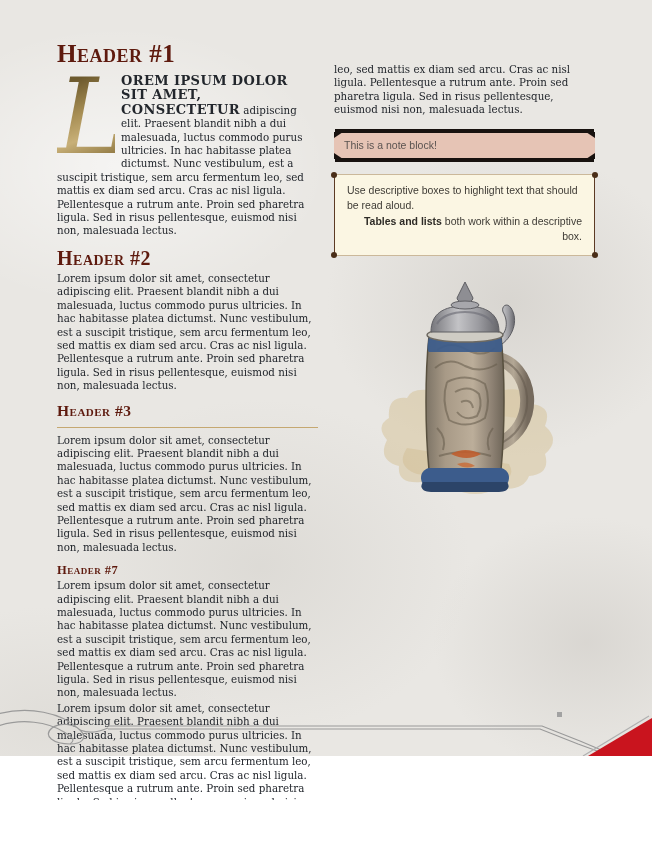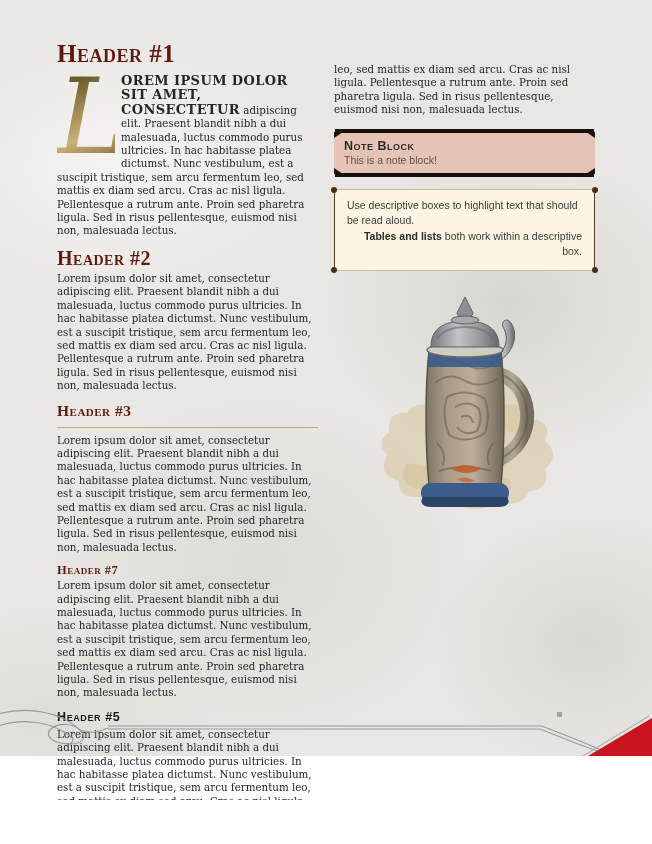--- a/index.html
+++ b/index.html
@@ -175,32 +175,30 @@
 
       <h2 class="hb" style="clear:both;">Header #2</h2>
       <p class="body-text">Lorem ipsum dolor sit amet, consectetur adipiscing elit. Praesent blandit nibh a dui malesuada, luctus commodo purus ultricies. In hac habitasse platea dictumst. Nunc vestibulum, est a suscipit tristique, sem arcu fermentum leo, sed mattis ex diam sed arcu. Cras ac nisl ligula. Pellentesque a rutrum ante. Proin sed pharetra ligula. Sed in risus pellentesque, euismod nisi non, malesuada lectus.</p>
 
       <h3 class="hb">Header #3</h3>
       <p class="body-text">Lorem ipsum dolor sit amet, consectetur adipiscing elit. Praesent blandit nibh a dui malesuada, luctus commodo purus ultricies. In hac habitasse platea dictumst. Nunc vestibulum, est a suscipit tristique, sem arcu fermentum leo, sed mattis ex diam sed arcu. Cras ac nisl ligula. Pellentesque a rutrum ante. Proin sed pharetra ligula. Sed in risus pellentesque, euismod nisi non, malesuada lectus.</p>
 
       <h4 class="hb">Header #7</h4>
       <p class="body-text">Lorem ipsum dolor sit amet, consectetur adipiscing elit. Praesent blandit nibh a dui malesuada, luctus commodo purus ultricies. In hac habitasse platea dictumst. Nunc vestibulum, est a suscipit tristique, sem arcu fermentum leo, sed mattis ex diam sed arcu. Cras ac nisl ligula. Pellentesque a rutrum ante. Proin sed pharetra ligula. Sed in risus pellentesque, euismod nisi non, malesuada lectus.</p>
 
-      <h5 class="hb">Header #5</h5>
       <p class="body-text">Lorem ipsum dolor sit amet, consectetur adipiscing elit. Praesent blandit nibh a dui malesuada, luctus commodo purus ultricies. In hac habitasse platea dictumst. Nunc vestibulum, est a suscipit tristique, sem arcu fermentum leo, sed mattis ex diam sed arcu. Cras ac nisl ligula. Pellentesque a rutrum ante. Proin sed pharetra ligula. Sed in risus pellentesque, euismod nisi non, malesuada lectus.</p>
 
     </div>
 
     <div class="col">
       <p class="body-text cont-par">leo, sed mattis ex diam sed arcu. Cras ac nisl ligula. Pellentesque a rutrum ante. Proin sed pharetra ligula. Sed in risus pellentesque, euismod nisi non, malesuada lectus.</p>
 
       <div class="note-block">
         <div class="note-bar top"></div>
         <div class="note-body">
-          <div class="note-title">Note Block</div>
           <div class="note-text">This is a note block!</div>
         </div>
         <div class="note-bar bottom"></div>
       </div>
 
       <div class="desc-box">
         <span class="desc-dot tl"></span>
         <span class="desc-dot tr"></span>
         <span class="desc-dot bl"></span>
         <span class="desc-dot br"></span>

